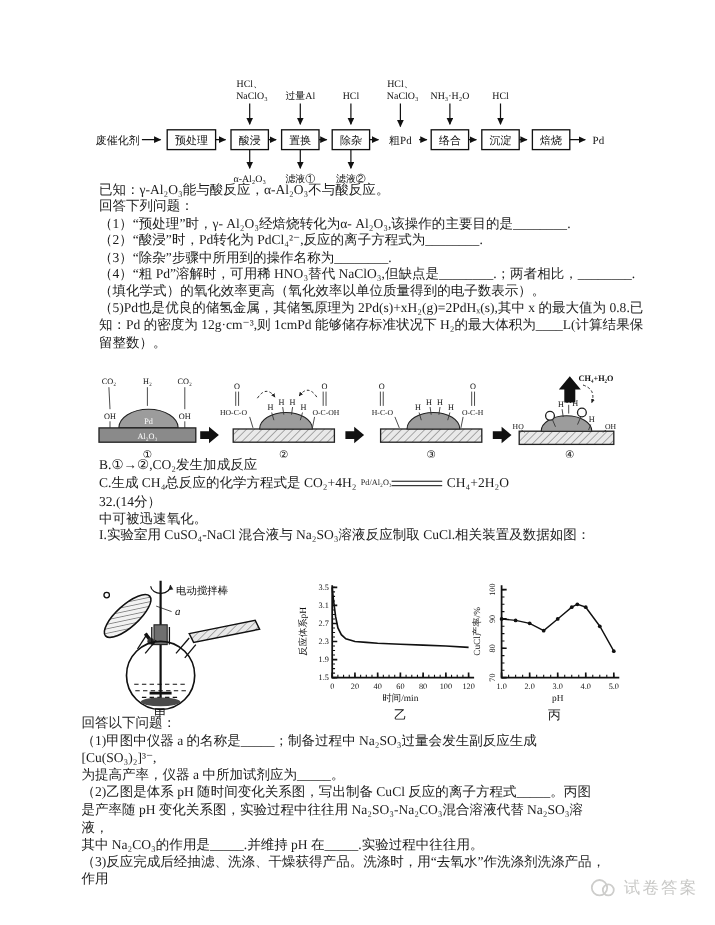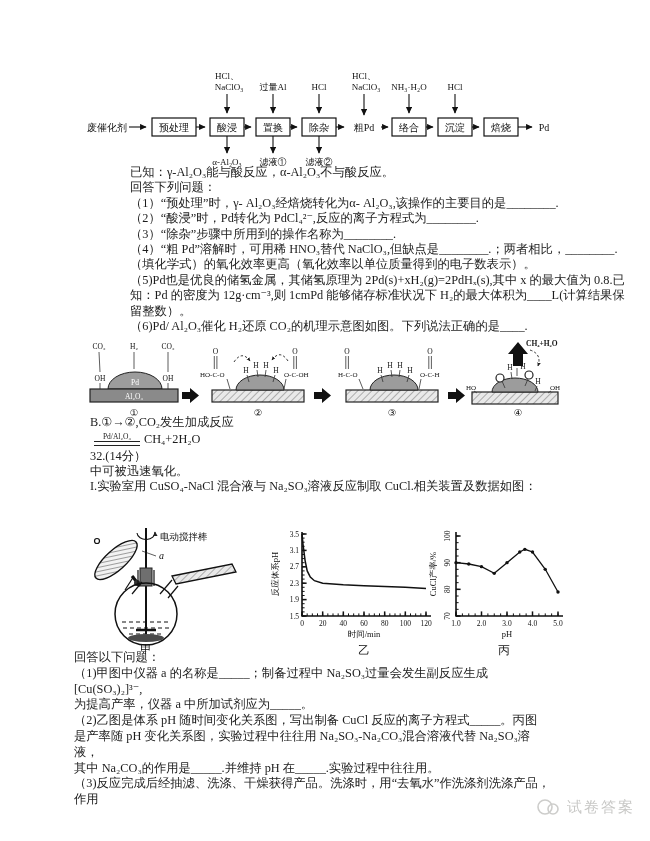--- a/index.html
+++ b/index.html
@@ -1,25 +1,25 @@
 <!DOCTYPE html>
 <html><head>
 <meta charset="utf-8">
 <style>
   html,body{margin:0;padding:0;}
   body{
     width:650px;height:841px;background:#ffffff;position:relative;overflow:hidden;
     font-family:"Liberation Serif","DejaVu Serif",serif;color:#1c1c1c;
   }
   .abs{position:absolute;}
-  .tblock{width:474px;font-size:12.3px;line-height:15.4px;letter-spacing:0;margin-left:40px;}
+  .tblock{width:474px;font-size:12.3px;line-height:15.4px;letter-spacing:0;}
   .tblock .line{white-space:nowrap;}
   .tblock2{width:478px;font-size:12.3px;line-height:14.9px;}
   .tblock3{width:480px;font-size:12.3px;line-height:15.8px;}
-  .rxn{display:inline-flex;flex-direction:column;align-items:center;margin:13px 4px;vertical-align:-3px;}
+  .rxn{display:inline-flex;flex-direction:row;align-items:center;margin:13px 4px;vertical-align:-3px;}
   .rxn .cat{font-size:7.5px;line-height:8px;color:#222;}
   .rxn .dline{width:46px;height:3px;border-top:1.3px solid #222;border-bottom:1.3px solid #222;}
   svg text{fill:#111;}
   .fct{font-size:10px;text-anchor:middle;}
   .fcl{font-size:9px;text-anchor:middle;}
   .flowline{stroke:#111;stroke-width:1.1;}
   .fbox{fill:#fff;stroke:#111;stroke-width:1.2;}
   .mt{font-size:7.5px;text-anchor:middle;}
   .mtw{font-size:7.5px;text-anchor:middle;fill:#fff;}
   .mf{font-size:7px;}
@@ -131,21 +131,20 @@
   <div class="line">已知：γ-Al₂O₃能与酸反应，α-Al₂O₃不与酸反应。</div>
   <div class="line">回答下列问题：</div>
   <div class="line">（1）“预处理”时，γ- Al₂O₃经焙烧转化为α- Al₂O₃,该操作的主要目的是________.</div>
   <div class="line">（2）“酸浸”时，Pd转化为 PdCl₄²⁻,反应的离子方程式为________.</div>
   <div class="line">（3）“除杂”步骤中所用到的操作名称为________.</div>
   <div class="line">（4）“粗 Pd”溶解时，可用稀 HNO₃替代 NaClO₃,但缺点是________.；两者相比，________.</div>
   <div class="line">（填化学式）的氧化效率更高（氧化效率以单位质量得到的电子数表示）。</div>
   <div class="line">（5)Pd也是优良的储氢金属，其储氢原理为 2Pd(s)+xH₂(g)=2PdHₓ(s),其中 x 的最大值为 0.8.已</div>
   <div class="line">知：Pd 的密度为 12g·cm⁻³,则 1cmPd 能够储存标准状况下 H₂的最大体积为____L(计算结果保</div>
   <div class="line">留整数）。</div>
-  <div class="line">（6)Pd/ Al₂O₃催化 H₂还原 CO₂的机理示意图如图。下列说法正确的是____.</div>
 </div>
 
 <svg class="abs" style="left:86px;top:336px;" width="478" height="82" viewBox="0 0 478 82">
 
   <g transform="translate(2,0)">
     <text class="mt" x="11" y="13">CO₂</text>
     <line class="thin" x1="11" y1="16" x2="12" y2="36"></line>
     <text class="mt" x="46" y="13">H₂</text>
     <line class="thin" x1="46" y1="16" x2="46" y2="33"></line>
     <text class="mt" x="80" y="13">CO₂</text>
@@ -235,20 +234,21 @@
     <polygon class="fat" points="47,30 47,18 42,18 52,6 62,18 57,18 57,30"></polygon>
     <text class="mf" x="60" y="10" style="font-weight:bold;font-size:7.5px;">CH₄+H₂O</text>
     <path class="dash" d="M64,14 Q76,18 72,30" marker-end="url(#arrs)"></path>
     <text class="mnum" x="52" y="80">④</text>
   </g>
 </svg>
 
 <div class="abs tblock2" style="left:90px;top:415px;">
   <div class="line">B.①→②,CO₂发生加成反应</div>
   <div class="line" style="height:19px;display:flex;align-items:center;">
+    <span>C.生成 CH₄总反应的化学方程式是 CO₂+4H₂</span>
     <span class="rxn">
       <span class="cat">Pd/Al₂O₃</span>
       <span class="dline"></span>
     </span>
     <span>CH₄+2H₂O</span>
   </div>
   <div class="line">32.(14分）</div>
   <div class="line">中可被迅速氧化。</div>
   <div class="line">I.实验室用 CuSO₄-NaCl 混合液与 Na₂SO₃溶液反应制取 CuCl.相关装置及数据如图：</div>
 </div>

